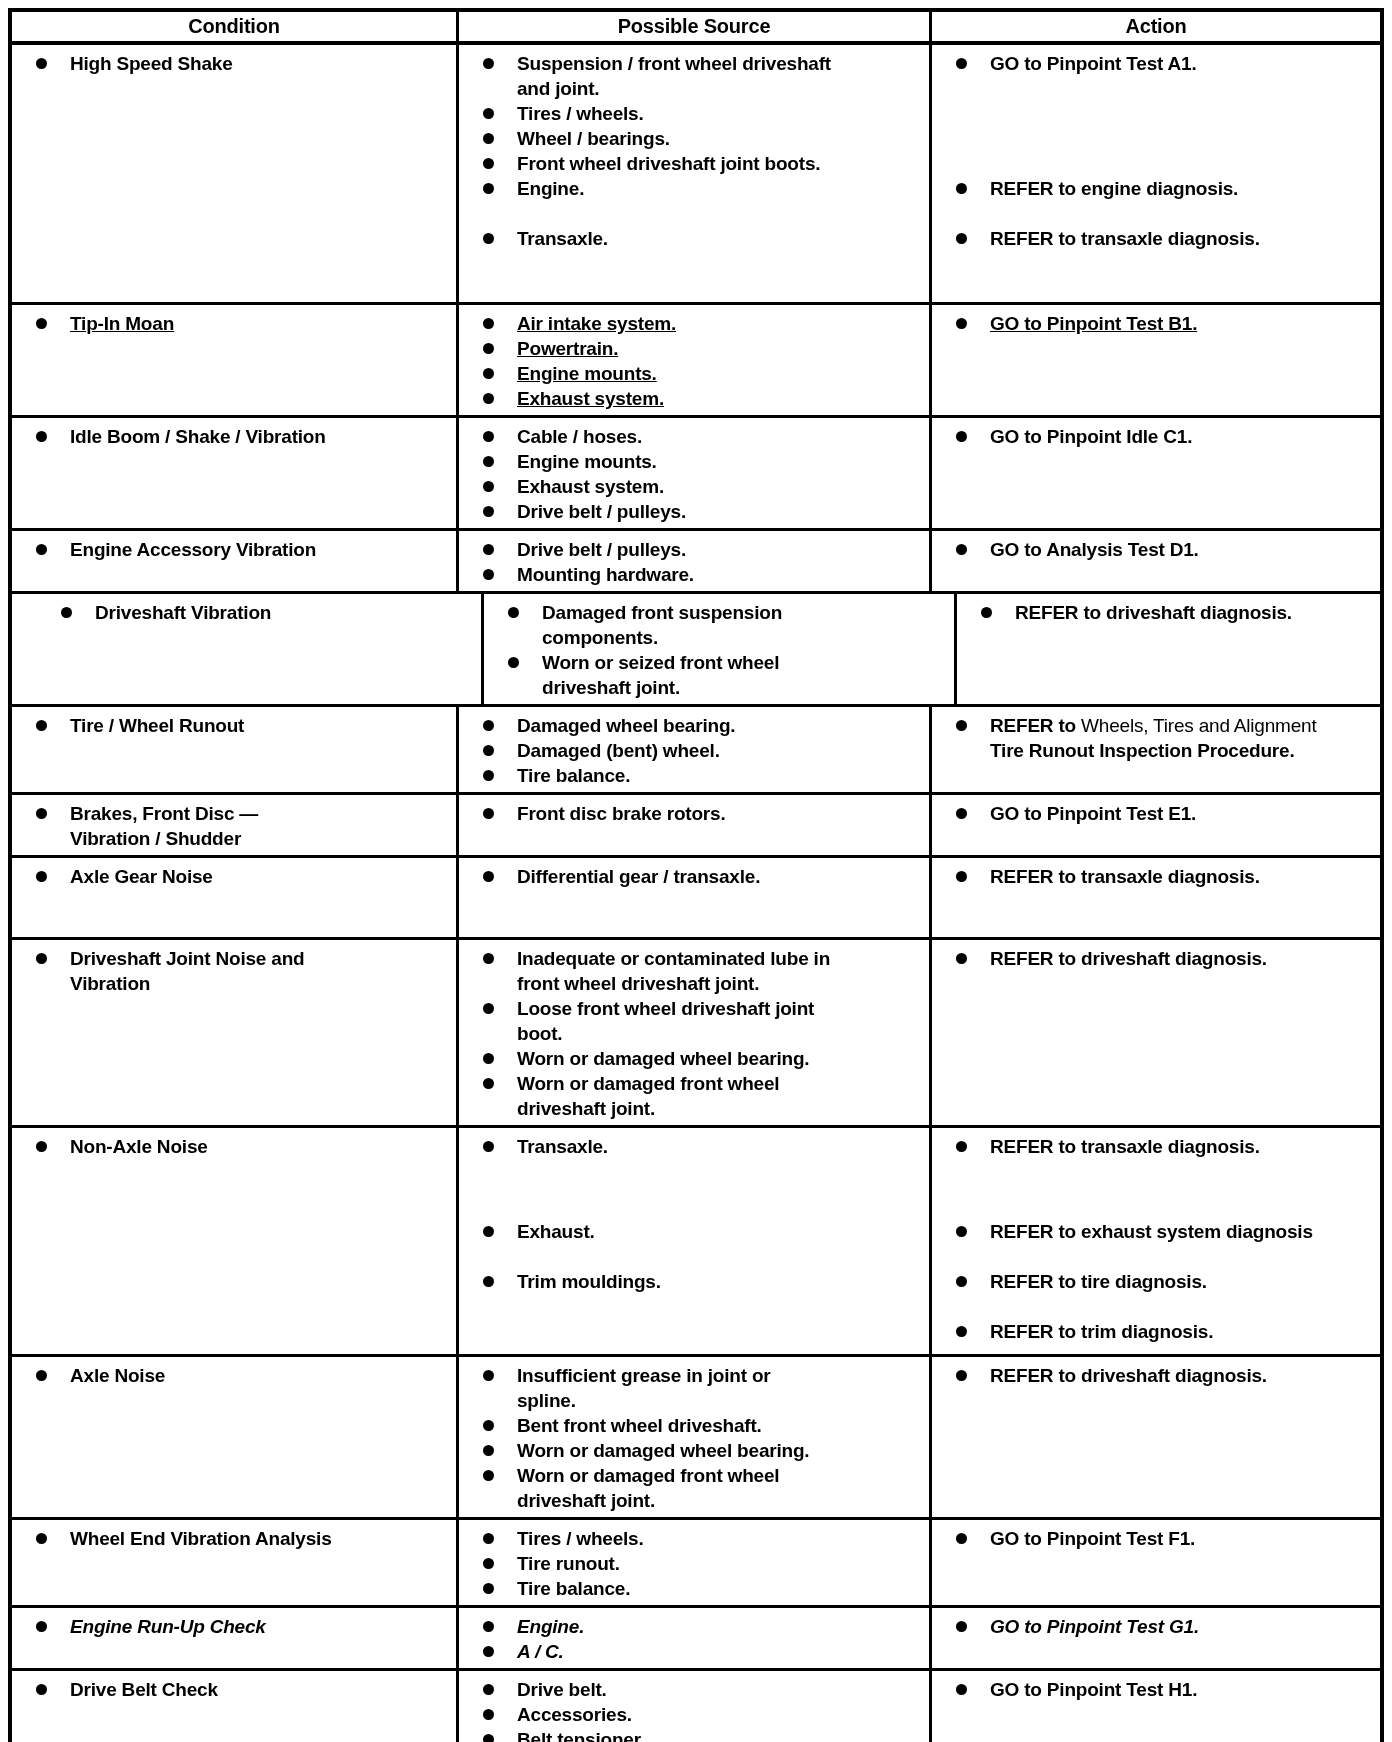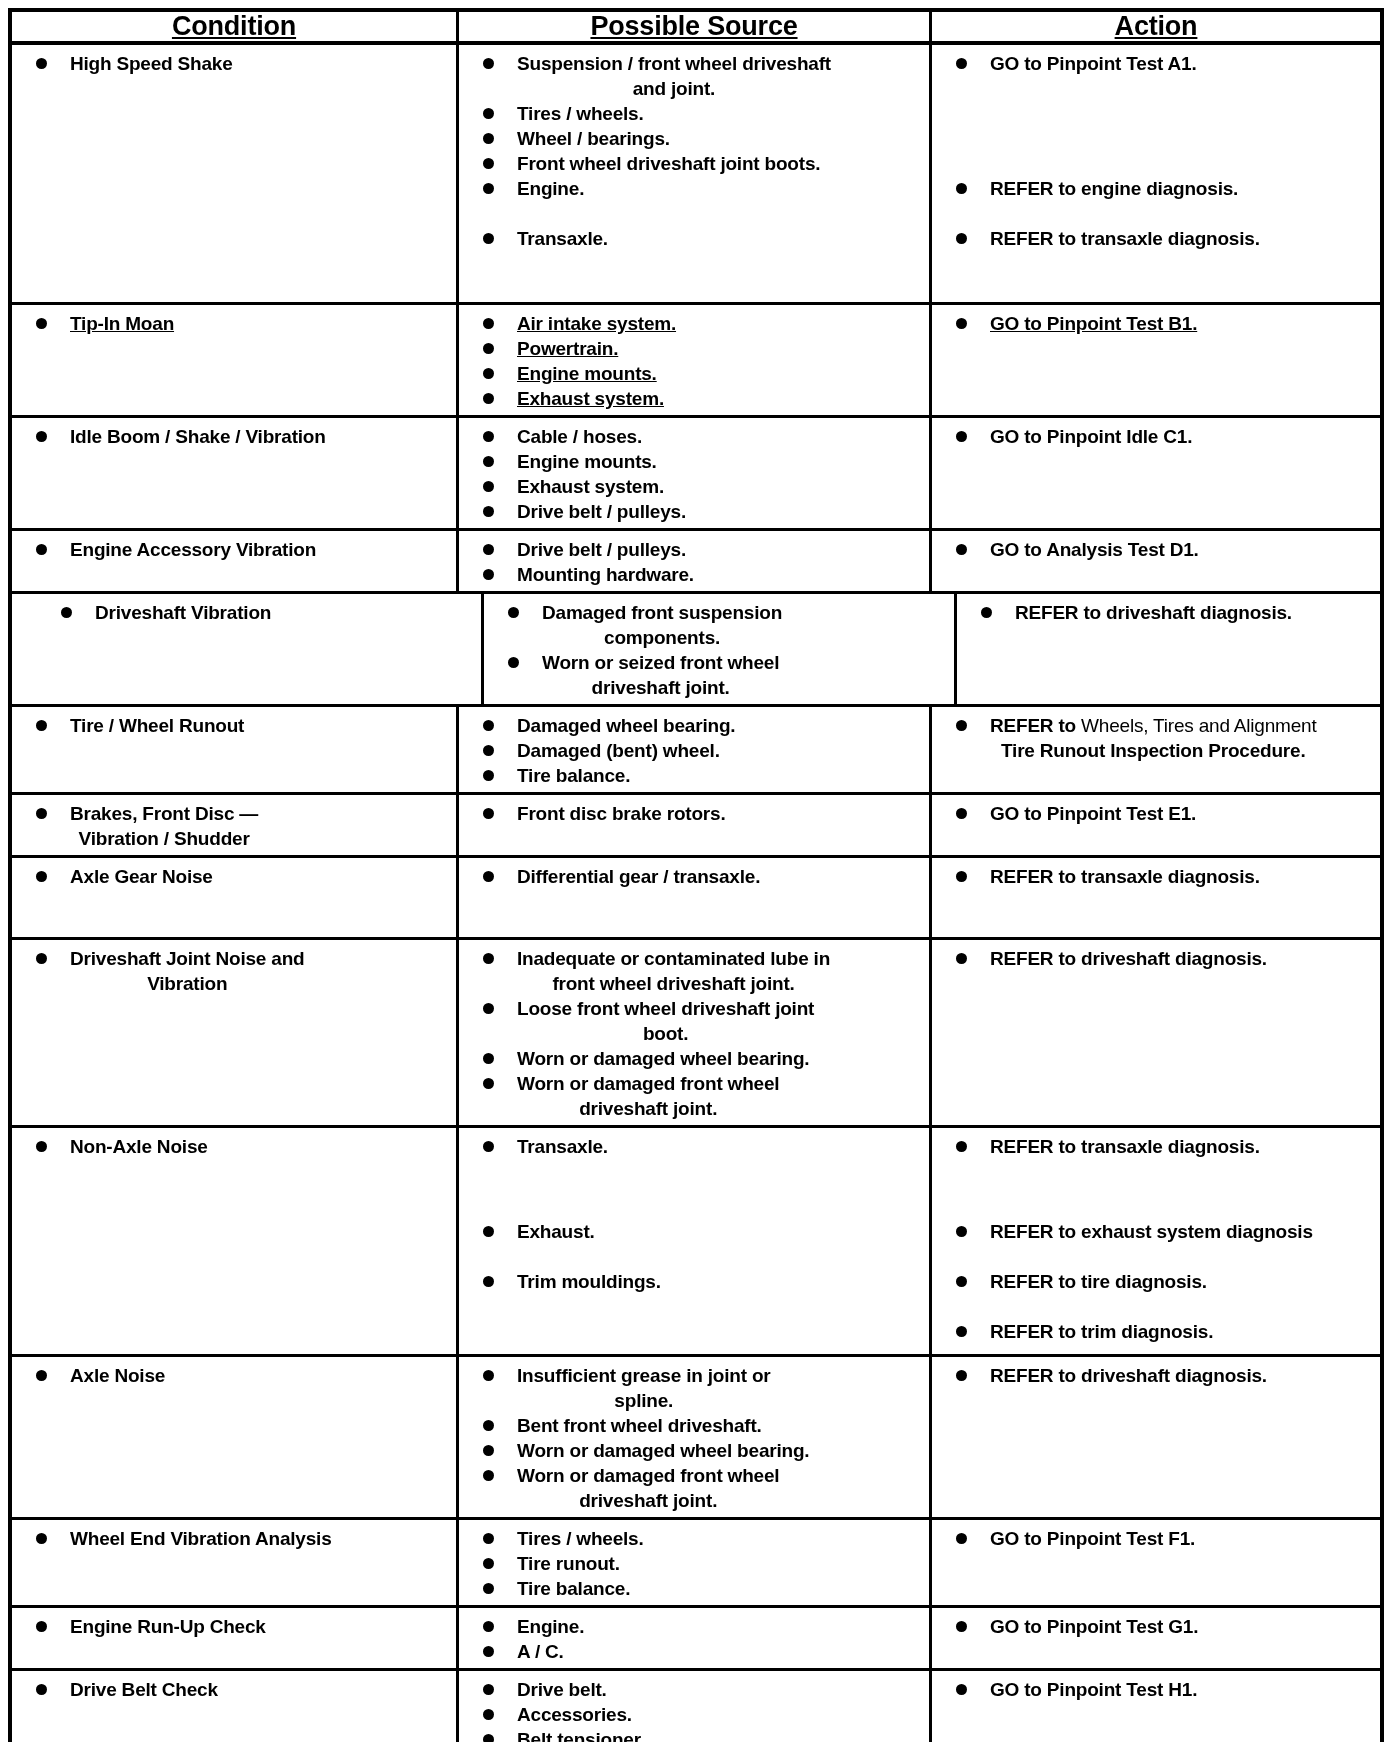--- a/index.html
+++ b/index.html
@@ -20,29 +20,29 @@
     background:#fff;
   }
   .hrow {
     display:grid;
     grid-template-columns:444px 473px 1fr;
     min-height:33px;
     border-bottom:4px solid #000;
   }
   .hcell {
     display:flex; align-items:center; justify-content:center;
-    font-size:27px; font-weight:700;text-decoration:underline;
+    font-size:20px; font-weight:700;
   }
   .hcell + .hcell { border-left:3px solid #000; }
   .trow {
     display:grid;
     grid-template-columns:444px 473px 1fr;
   }
   .trow + .trow { border-top:3px solid #000; }
-  .cell { padding:6px 4px 4px 0;text-align:center; }
+  .cell { padding:6px 4px 4px 0; }
   .cell + .cell { border-left:3px solid #000; }
   .item { display:flex; align-items:flex-start; }
   .bullet {
     flex:0 0 auto;
     width:11px; height:11px; border-radius:50%;
     background:#000;
     margin:7px 0 0 24px;
   }
   .txt { margin-left:23px; white-space:pre-line; }
   .rg { font-weight:400; }
@@ -52,21 +52,21 @@
   #tbody .trow:nth-child(3)  { min-height:112px; }
   #tbody .trow:nth-child(4)  { min-height:59px;  }
   #tbody .trow:nth-child(5)  { min-height:107px;padding-left:25px; }
   #tbody .trow:nth-child(6)  { min-height:86px;  }
   #tbody .trow:nth-child(7)  { min-height:60px;  }
   #tbody .trow:nth-child(8)  { min-height:82px;  }
   #tbody .trow:nth-child(9)  { min-height:184px; }
   #tbody .trow:nth-child(10) { min-height:229px; }
   #tbody .trow:nth-child(11) { min-height:157px; }
   #tbody .trow:nth-child(12) { min-height:84px;  }
-  #tbody .trow:nth-child(13) { min-height:59px;  }
+  #tbody .trow:nth-child(13) { min-height:59px;font-style:italic;  }
   #tbody .trow:nth-child(14) { min-height:108px; }
 </style>
 </head>
 <body>
 
 <div class="table">
   <div class="hrow">
     <div class="hcell">Condition</div>
     <div class="hcell">Possible Source</div>
     <div class="hcell">Action</div>

